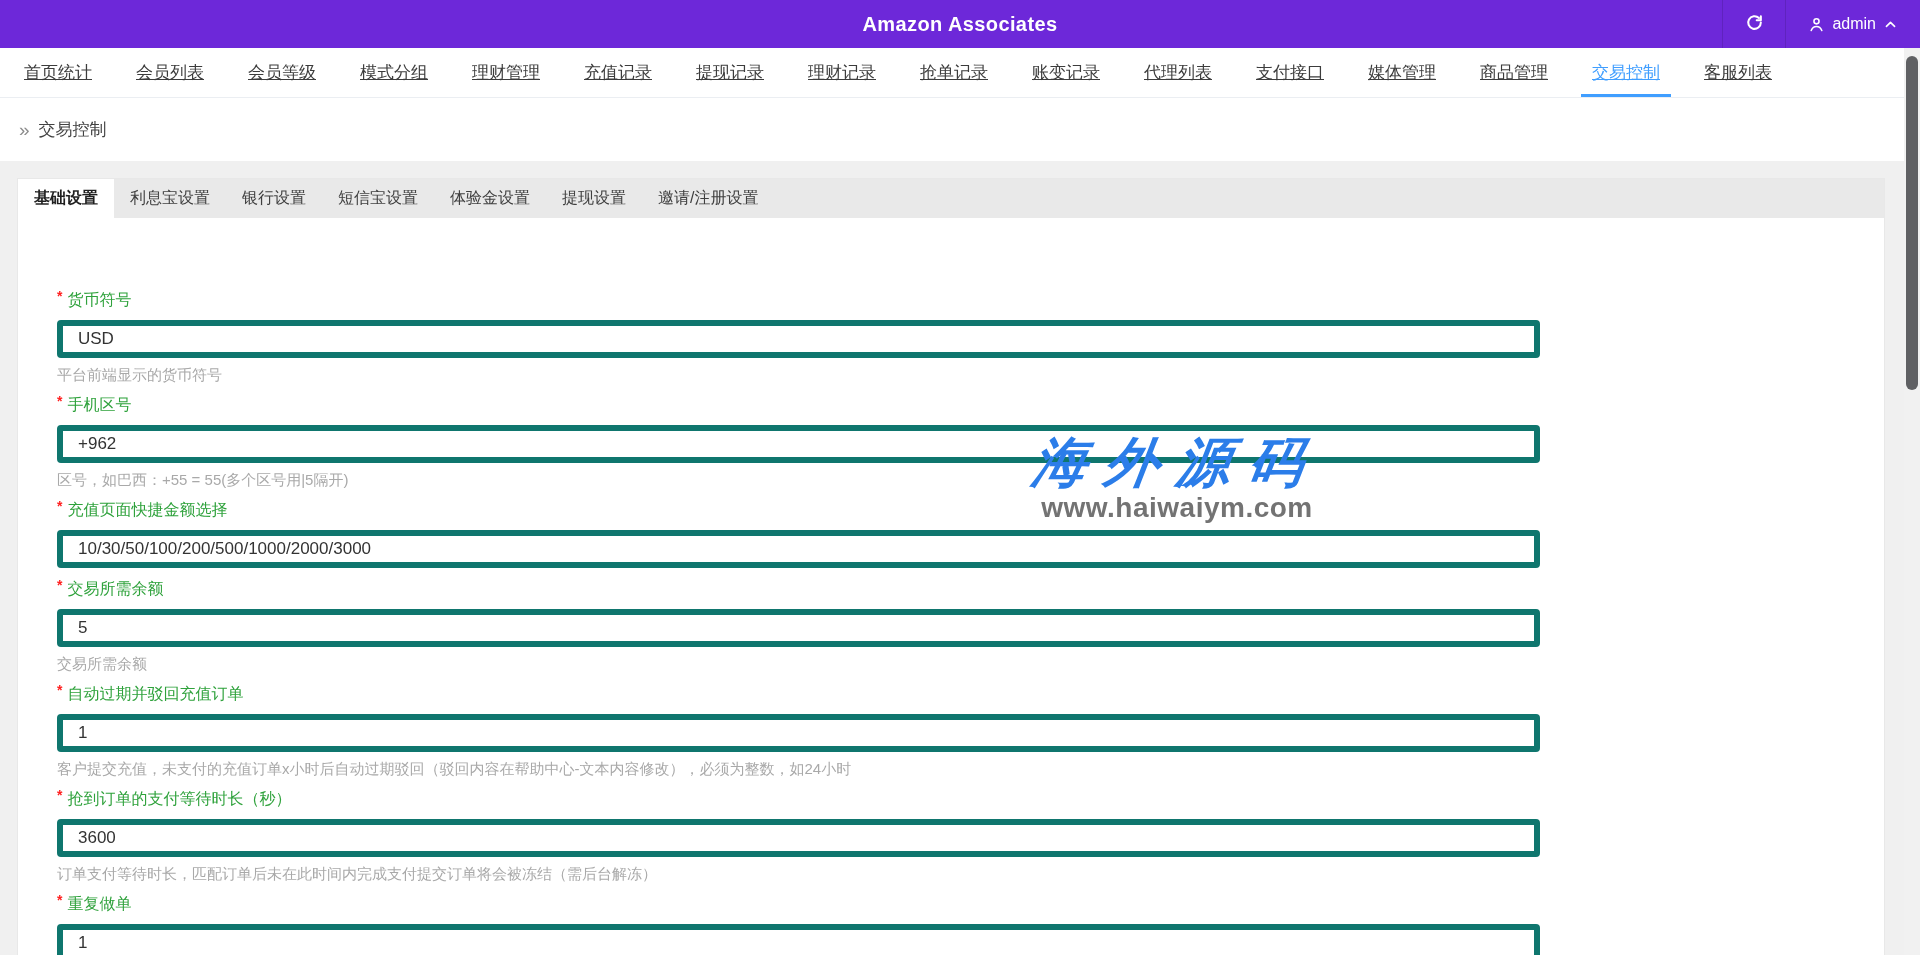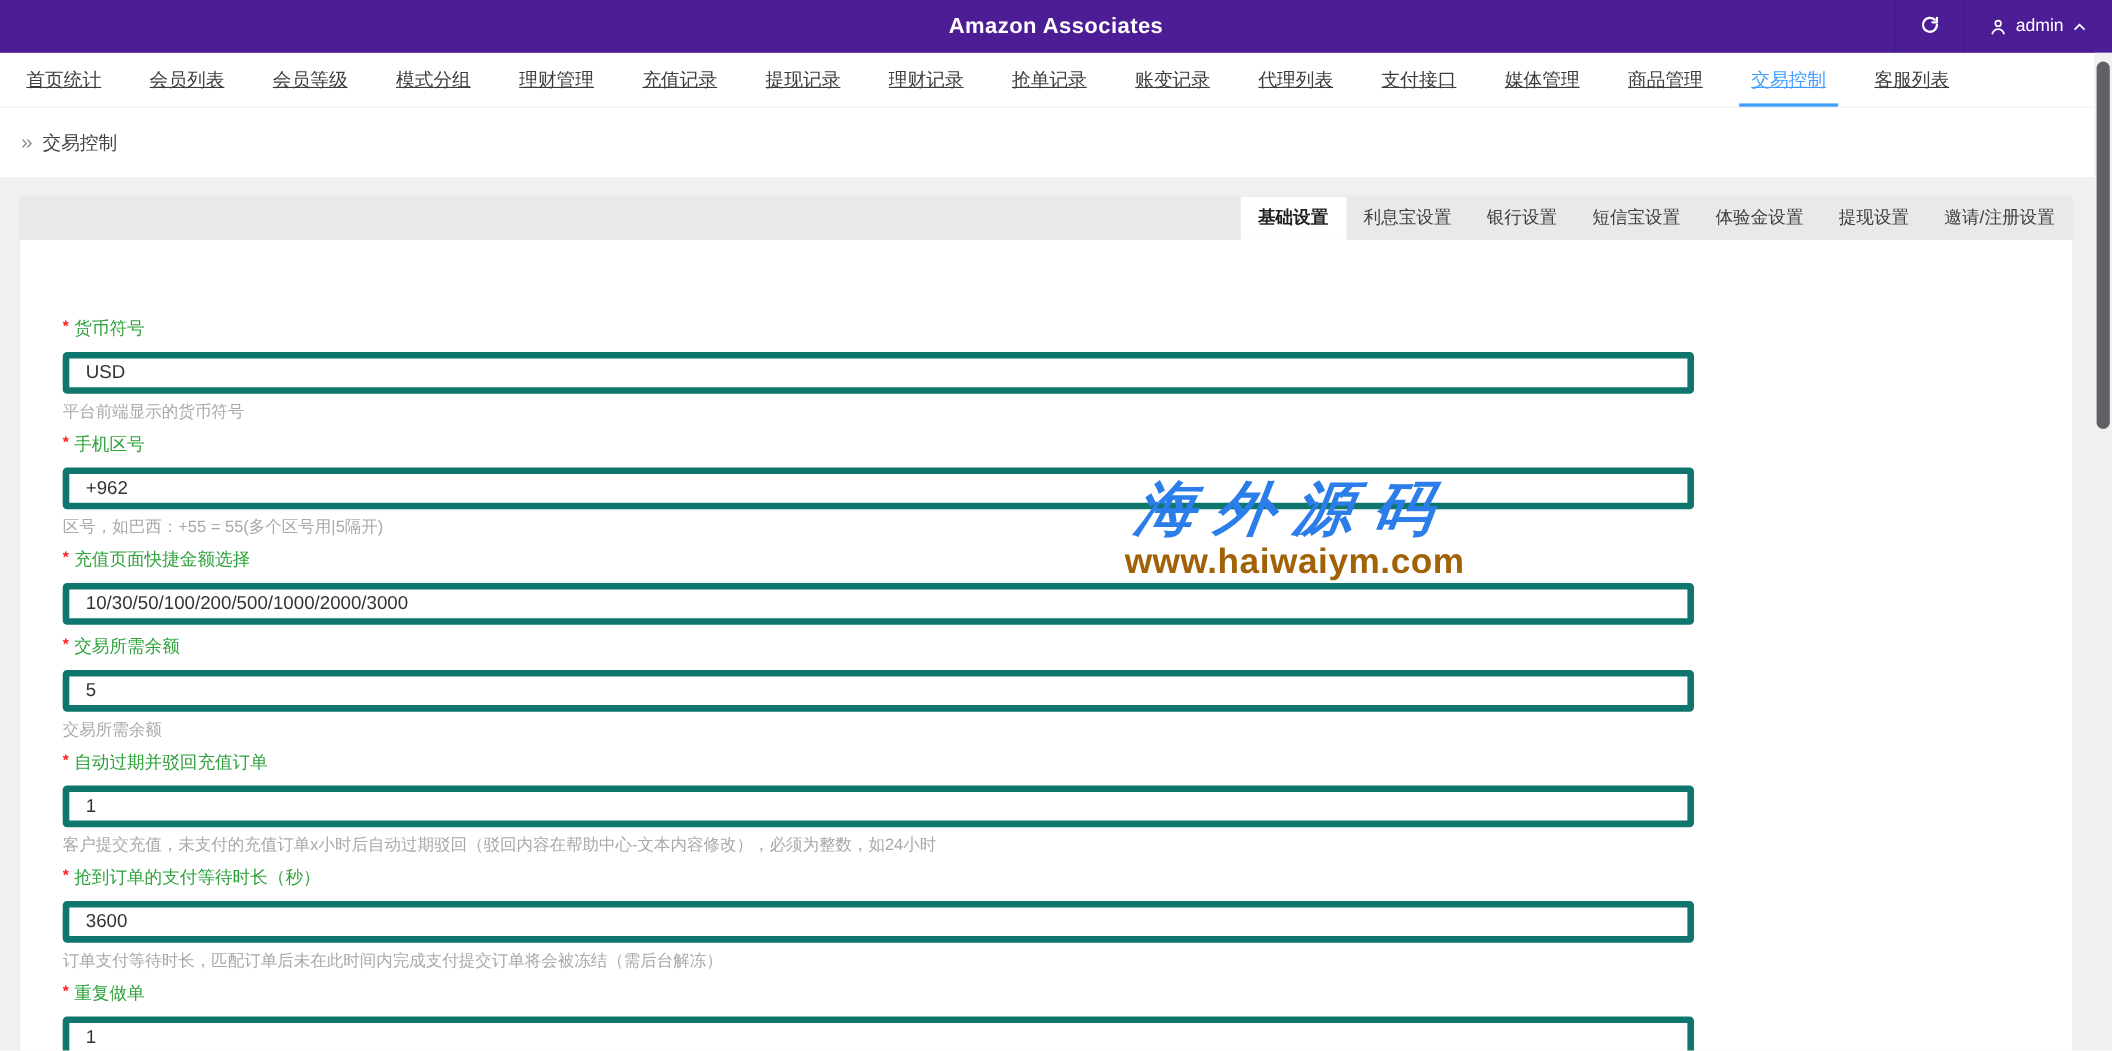--- a/index.html
+++ b/index.html
@@ -3,54 +3,54 @@
 <meta charset="utf-8">
 <style>
   html,body{margin:0;padding:0;}
   body{
     width:1920px;height:955px;overflow:hidden;position:relative;
     background:#f0f0f0;
     font-family:"Liberation Sans","DejaVu Sans",sans-serif;
     -webkit-font-smoothing:antialiased;
   }
   
-  .hdr{height:48px;background:#4c1d95;position:relative;display:flex;align-items:center;}
+  .hdr{height:48px;background:#6d28d9;position:relative;display:flex;align-items:center;}
   .hdr-title{position:absolute;left:0;right:0;text-align:center;color:#ffffff;font-size:20px;font-weight:700;letter-spacing:.4px;}
   .hdr-right{position:absolute;right:0;top:0;height:100%;display:flex;align-items:center;}
   .hdr-div{width:1px;height:100%;background:rgba(0,0,0,0.12);}
   .hdr-btn{width:62px;height:100%;display:flex;align-items:center;justify-content:center;background:transparent;border:none;cursor:pointer;padding:0;}
   .hdr-user{display:flex;align-items:center;gap:7px;padding:0 22px;height:100%;color:#fff;font-size:16px;cursor:pointer;}
   .hdr-user svg{display:block;}
   
   .nav{height:49px;background:#ffffff;border-bottom:1px solid #ebeef2;display:flex;align-items:stretch;padding-left:2px;}
   .nav-item{display:flex;align-items:center;padding:0 13px;margin:0 9px;font-size:17px;color:#3c3c3c;position:relative;cursor:pointer;white-space:nowrap;text-decoration:underline;}
   .nav-item.active{color:#409eff;}
   .nav-item.active::after{content:"";position:absolute;left:2px;right:2px;bottom:0;height:3px;background:#409eff;}
   
   .crumb{height:63px;background:#ffffff;display:flex;align-items:center;gap:9px;padding-left:19px;font-size:17px;color:#424242;}
   .crumb-icon{color:#8c8c8c;font-size:19px;line-height:1;}
   
   .panel{margin:18px 36px 0 18px;background:#ffffff;min-height:790px;box-shadow:0 0 0 1px rgba(0,0,0,0.03);}
-  .tabbar{height:39px;background:#e9e9e9;display:flex;align-items:stretch;justify-content:flex-end;}
+  .tabbar{height:39px;background:#e9e9e9;display:flex;align-items:stretch;}
   .tab-item{display:flex;align-items:center;padding:0 16px;font-size:16px;color:#3f3f3f;cursor:pointer;white-space:nowrap;}
   .tab-item.active{background:#ffffff;color:#1f1f1f;font-weight:600;}
   
   .form{padding:72px 0 60px 39px;}
   .field{width:1483px;margin-bottom:11px;}
   .f-label{display:flex;align-items:flex-start;gap:5px;font-size:16px;line-height:19px;color:#2fa23c;margin-bottom:11px;}
   .star{color:#ff1f1f;font-size:14px;font-weight:700;position:relative;top:-3px;}
   .f-input{width:100%;height:38px;box-sizing:border-box;border:6px solid #0f766e;border-radius:4px;background:#fff;
     padding:0 15px;font-size:17px;color:#333;outline:none;font-family:inherit;}
   .f-helper{margin-top:8px;font-size:15px;line-height:18px;color:#a9a9a9;}
   .f-helper:empty{display:none;}
   
   .wm{position:absolute;left:1012px;top:433px;width:330px;text-align:center;pointer-events:none;z-index:6;}
   .wm1{font-family:"DejaVu Serif","Liberation Serif",serif;font-style:italic;font-weight:700;font-size:54px;line-height:1.1;
     color:#2b7de9;letter-spacing:18px;transform:skewX(-8deg);white-space:nowrap;}
-  .wm2{font-weight:700;font-size:32px;color:#a16207;margin-top:0;letter-spacing:.5px;}
+  .wm2{font-weight:700;font-size:28px;color:#737373;margin-top:0;letter-spacing:.5px;}
   
   .sbar{position:absolute;top:48px;right:0;bottom:0;width:16px;background:#f1f1f1;z-index:10;cursor:pointer;}
   .sbar-thumb{position:absolute;top:8px;left:2px;width:12px;height:334px;background:#5f6063;border-radius:7px;}
 </style>
 </head>
 <body>
 
 <div>
 
   <header class="hdr">

